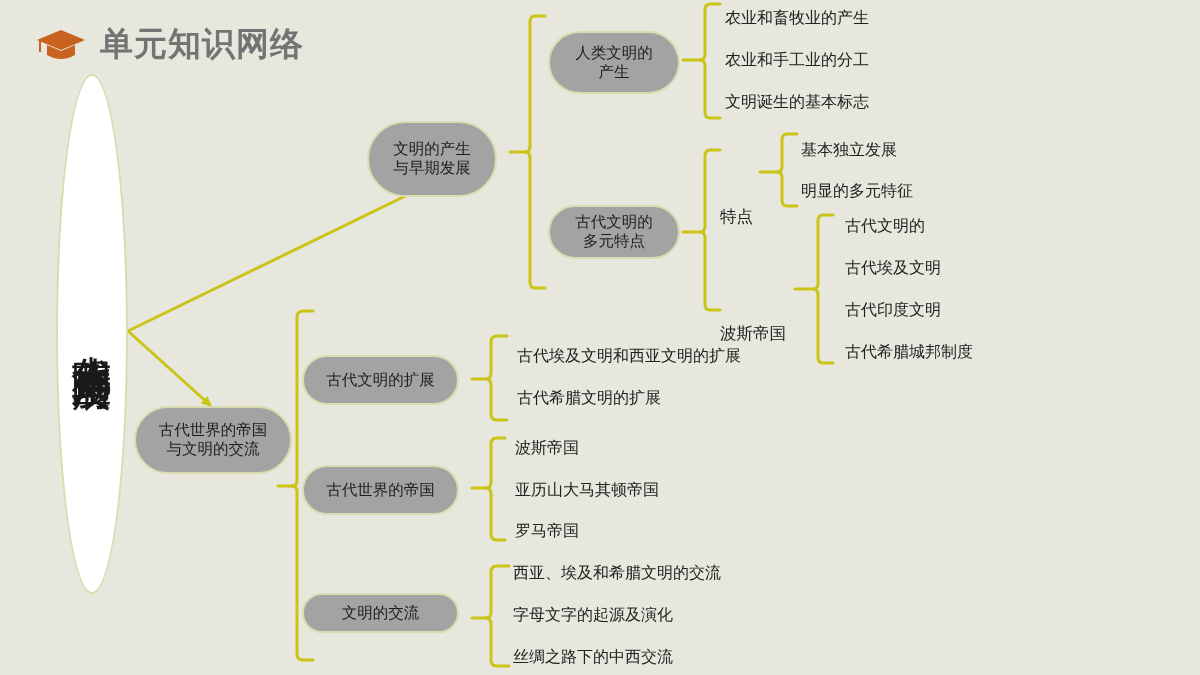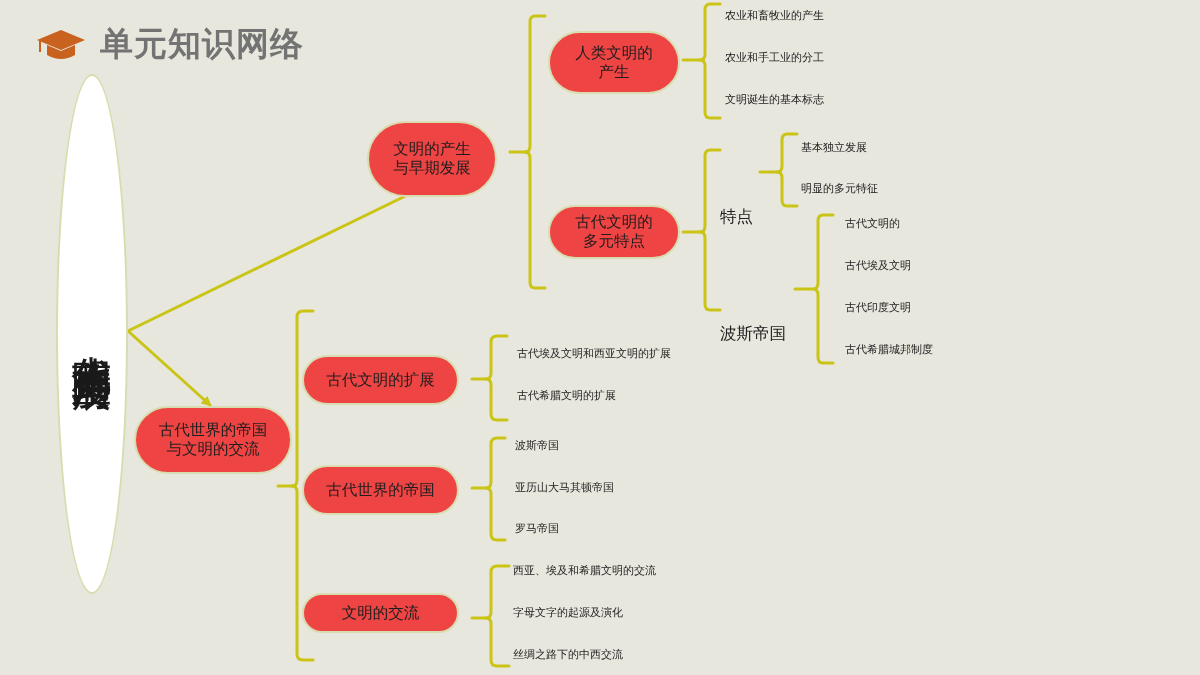--- a/index.html
+++ b/index.html
@@ -58,36 +58,36 @@
     }
     .root-node .root-text {
       writing-mode: vertical-rl;
       font-size: 40px;
       line-height: 48px;
       letter-spacing: 2px;
       color: #1a1a1a;
     }
     .node {
       position: absolute;
-      background: #ef4444;
+      background: #a3a3a3;
       border: 2px solid #d9dcb0;
       box-sizing: border-box;
       border-radius: 40px;
       display: flex;
       align-items: center;
       justify-content: center;
       text-align: center;
       font-size: 15.5px;
       line-height: 19px;
       color: #1d1d1d;
       white-space: pre-line;
     }
     .leaf {
       position: absolute;
-      font-size: 11px;
+      font-size: 16px;
       color: #222;
       white-space: nowrap;
     }
     .label {
       position: absolute;
       font-size: 16.5px;
       color: #222;
       white-space: nowrap;
       margin-top: 45px;
     }

